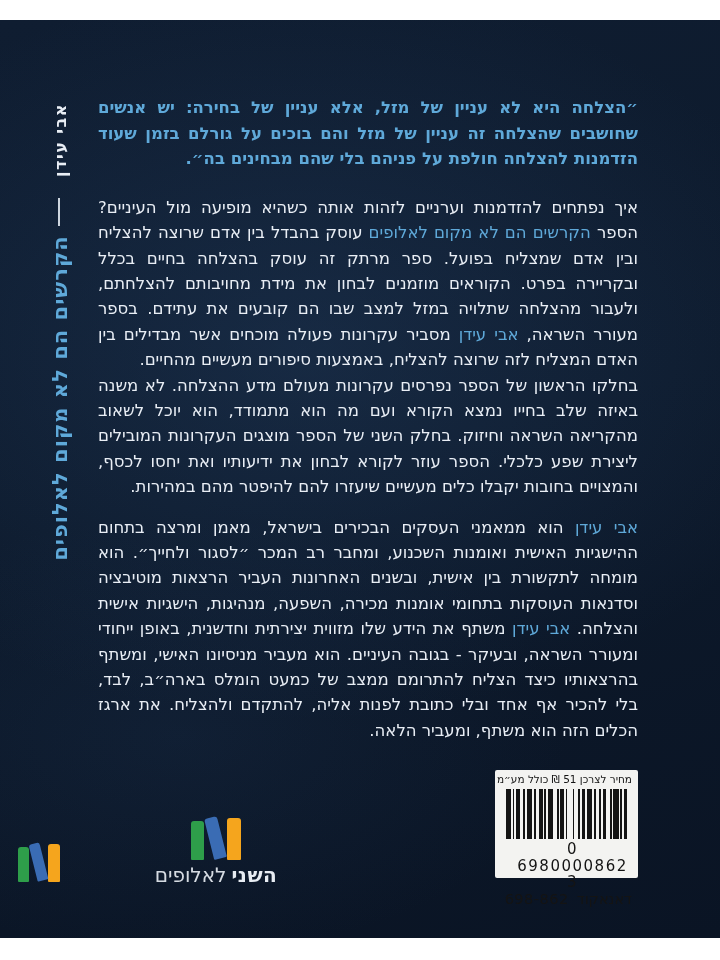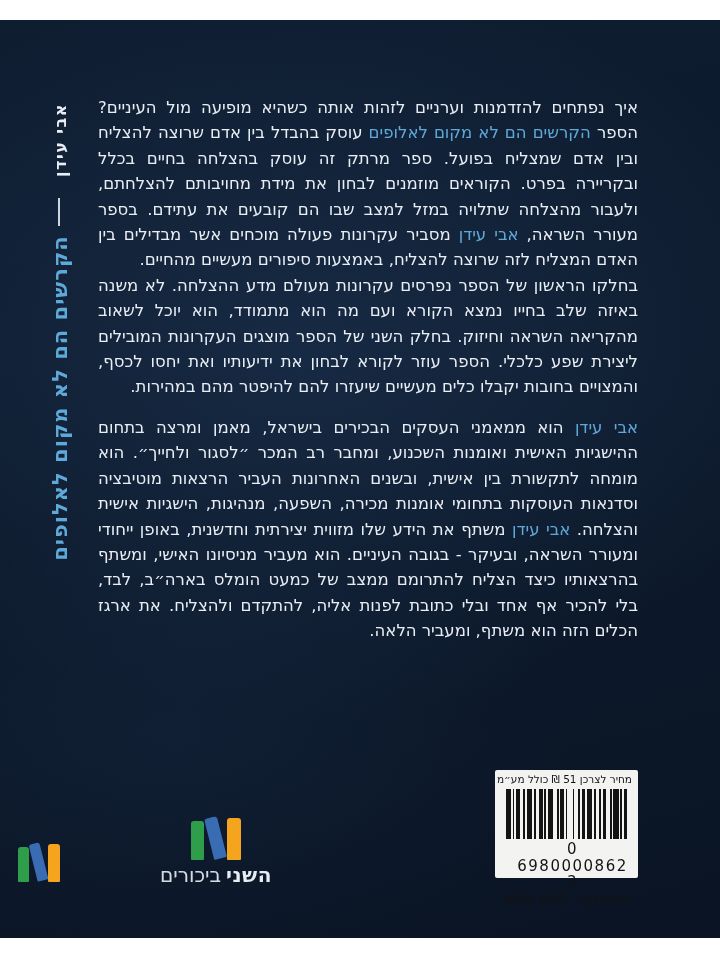--- a/index.html
+++ b/index.html
@@ -34,21 +34,21 @@
   }
 
   
   .content {
     position:absolute; top:75px; left:98px; right:82px;
     direction:rtl; text-align:justify; color:#e9eef5;
   }
   .quote {
     color:#5fa9d9; font-weight:bold; font-size:16.5px; line-height:1.55;
   }
-  .synopsis { font-size:16.5px; line-height:1.54; }
+  .synopsis { margin-top:23px; font-size:16.5px; line-height:1.54; }
   .synopsis p + p { margin-top:0; }
   .bio { margin-top:15px; font-size:16.5px; line-height:1.54; }
   .hl { color:#5fa9d9; }
 
   
   .publisher { position:absolute; left:148px; top:796px; width:136px; text-align:center; }
   .books { display:flex; justify-content:center; align-items:flex-end; gap:5px; height:44px; }
   .book { border-radius:3px 3px 1px 1px; }
   .book.green  { width:13px; height:39px; background:#2e9e4a; }
   .book.blue   { width:13px; height:42px; background:#3a6cb4; transform:rotate(-14deg); margin-bottom:1px; }
@@ -81,39 +81,40 @@
 </head>
 <body>
 
 <div class="cover">
 
   <div class="spine-author">אבי עידן</div>
   <div class="spine-divider"></div>
   <div class="spine-title">הקרשים הם לא מקום לאלופים</div>
 
   <div class="content">
+    <p class="quote">״הצלחה היא לא עניין של מזל, אלא עניין של בחירה: יש אנשים שחושבים שהצלחה זה עניין של מזל והם בוכים על גורלם בזמן שעוד הזדמנות להצלחה חולפת על פניהם בלי שהם מבחינים בה״.</p>
 
     <div class="synopsis">
       <p><span>איך נפתחים להזדמנות וערניים לזהות אותה כשהיא מופיעה מול העיניים? הספר </span><span class="hl">הקרשים הם לא מקום לאלופים</span><span> עוסק בהבדל בין אדם שרוצה להצליח ובין אדם שמצליח בפועל. ספר מרתק זה עוסק בהצלחה בחיים בכלל ובקריירה בפרט. הקוראים מוזמנים לבחון את מידת מחויבותם להצלחתם, ולעבור מהצלחה שתלויה במזל למצב שבו הם קובעים את עתידם. בספר מעורר השראה, </span><span class="hl">אבי עידן</span><span> מסביר עקרונות פעולה מוכחים אשר מבדילים בין האדם המצליח לזה שרוצה להצליח, באמצעות סיפורים מעשיים מהחיים.</span></p>
       <p>בחלקו הראשון של הספר נפרסים עקרונות מעולם מדע ההצלחה. לא משנה באיזה שלב בחייו נמצא הקורא ועם מה הוא מתמודד, הוא יוכל לשאוב מהקריאה השראה וחיזוק. בחלק השני של הספר מוצגים העקרונות המובילים ליצירת שפע כלכלי. הספר עוזר לקורא לבחון את ידיעותיו ואת יחסו לכסף, והמצויים בחובות יקבלו כלים מעשיים שיעזרו להם להיפטר מהם במהירות.</p>
     </div>
 
     <div class="bio">
       <p><span class="hl">אבי עידן</span><span> הוא ממאמני העסקים הבכירים בישראל, מאמן ומרצה בתחום ההישגיות האישית ואומנות השכנוע, ומחבר רב המכר ״לסגור ולחייך״. הוא מומחה לתקשורת בין אישית, ובשנים האחרונות העביר הרצאות מוטיבציה וסדנאות העוסקות בתחומי אומנות מכירה, השפעה, מנהיגות, הישגיות אישית והצלחה. </span><span class="hl">אבי עידן</span><span> משתף את הידע שלו מזווית יצירתית וחדשנית, באופן ייחודי ומעורר השראה, ובעיקר - בגובה העיניים. הוא מעביר מניסיונו האישי, ומשתף בהרצאותיו כיצד הצליח להתרומם ממצב של כמעט הומלס בארה״ב, לבד, בלי להכיר אף אחד ובלי כתובת לפנות אליה, להתקדם ולהצליח. את ארגז הכלים הזה הוא משתף, ומעביר הלאה.</span></p>
     </div>
   </div>
 
   <div class="publisher">
     <div class="books">
       <div class="book green"></div>
       <div class="book blue"></div>
       <div class="book orange"></div>
     </div>
     <div class="publisher-name">
-      <span class="bold">השני</span><span class="light">ביכורים</span>
+      <span class="bold">השני</span><span class="light">לאלופים</span>
     </div>
   </div>
 
   <div class="corner-logo">
     <div class="books">
       <div class="book green"></div>
       <div class="book blue"></div>
       <div class="book orange"></div>
     </div>
   </div>

